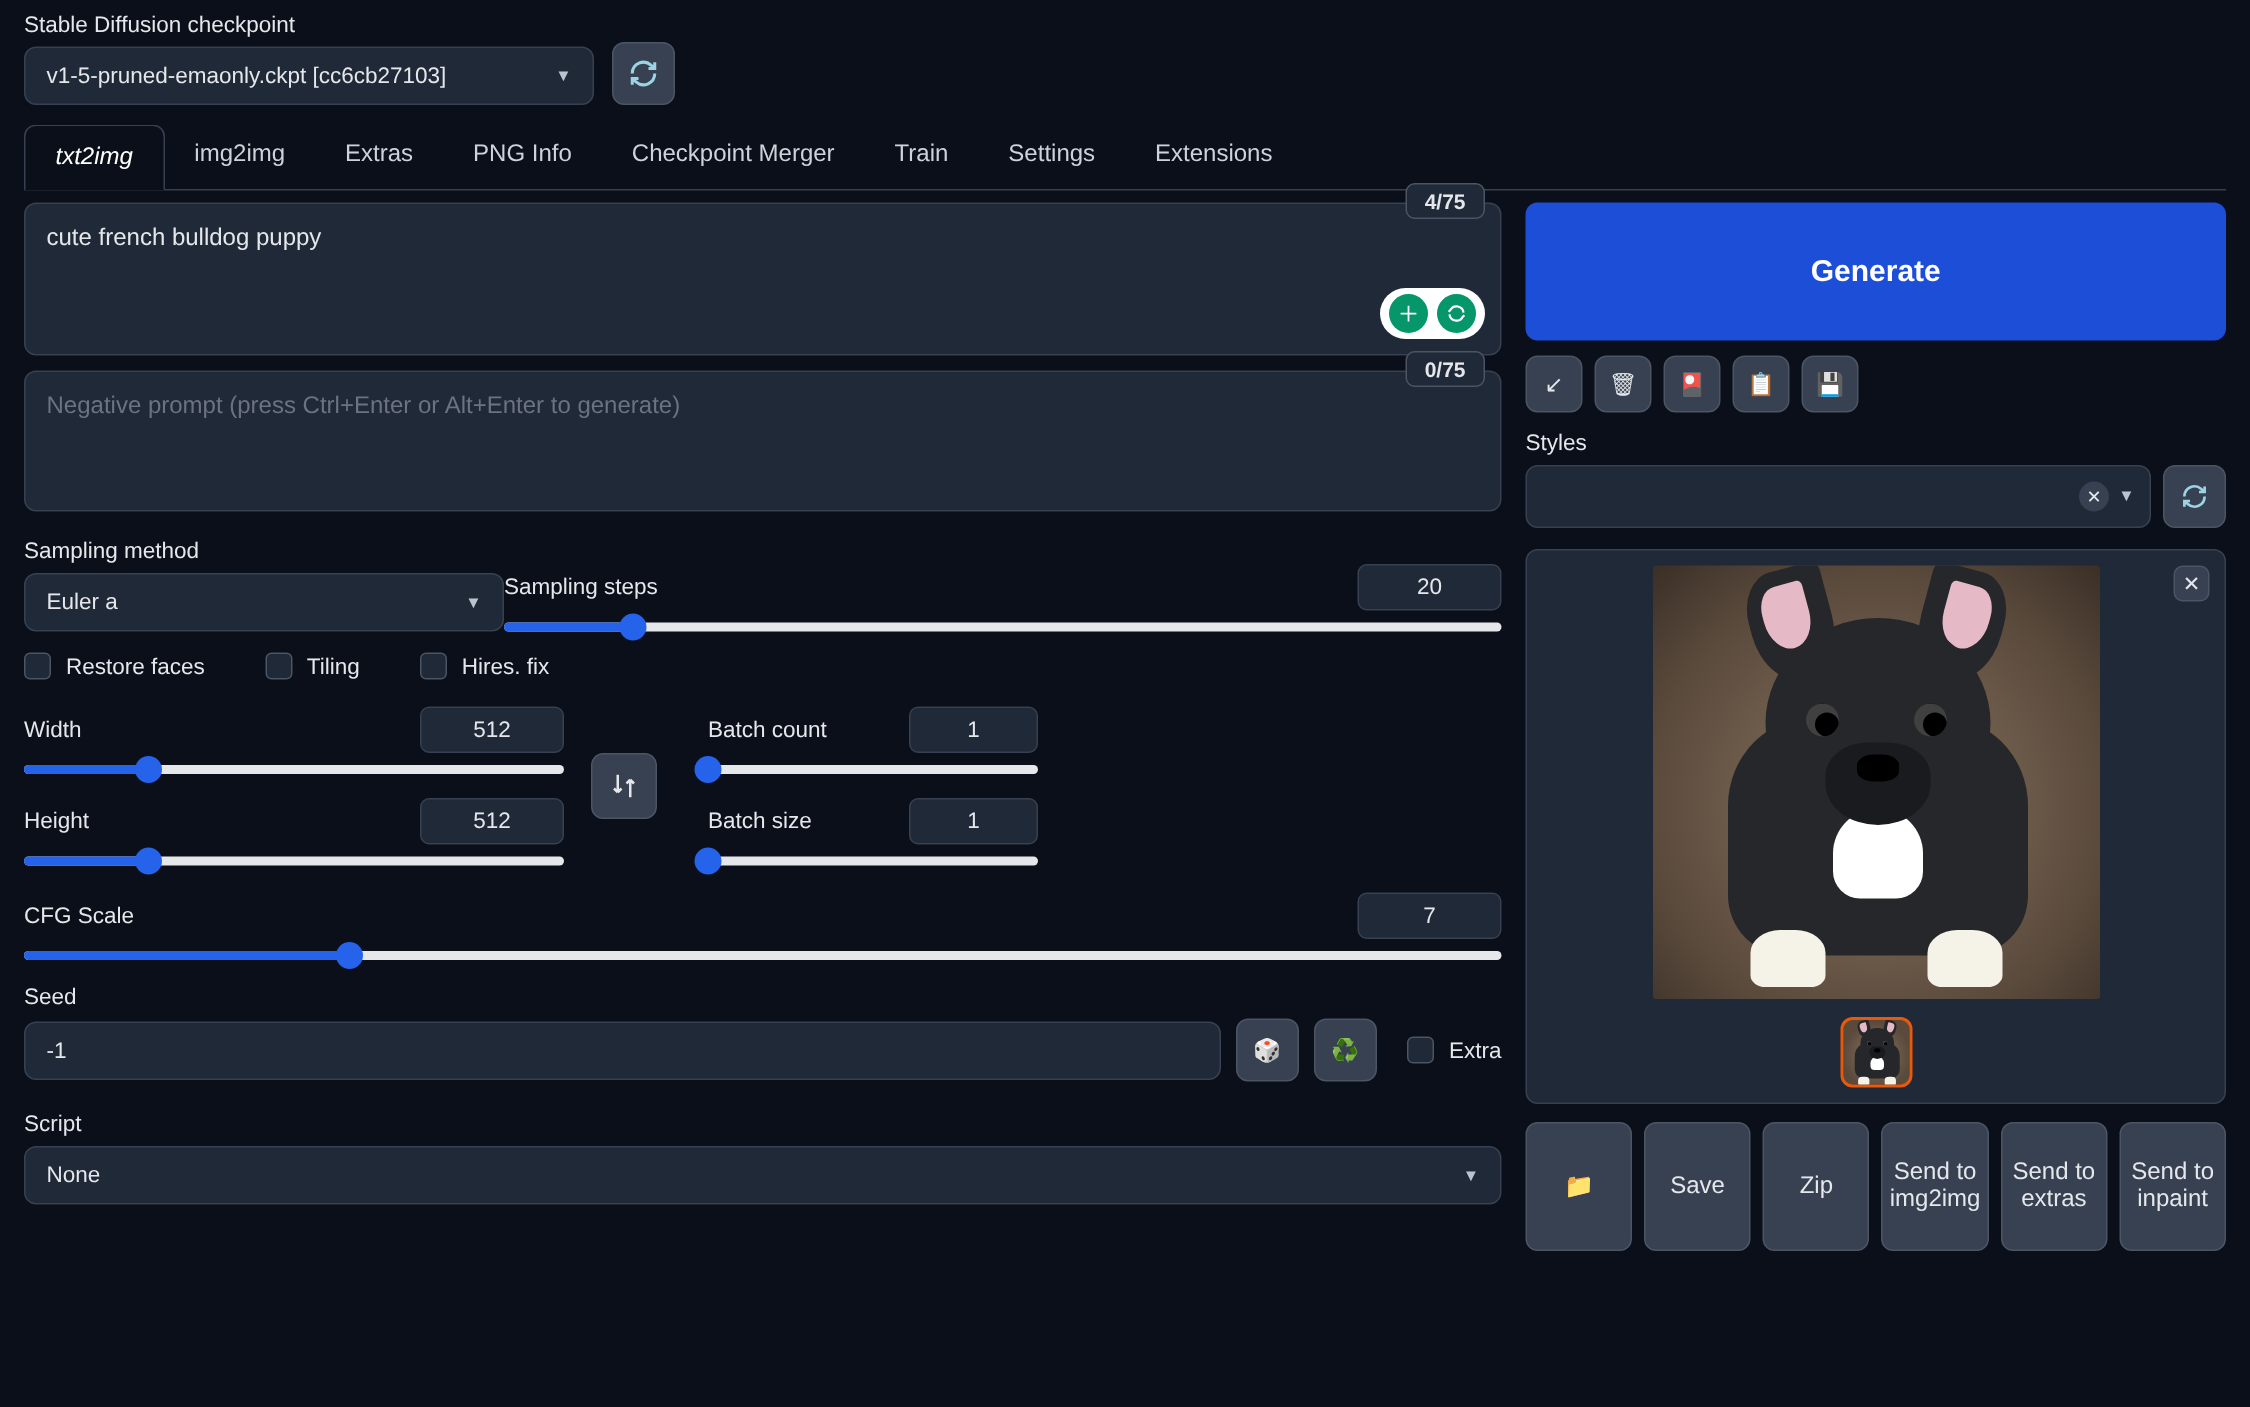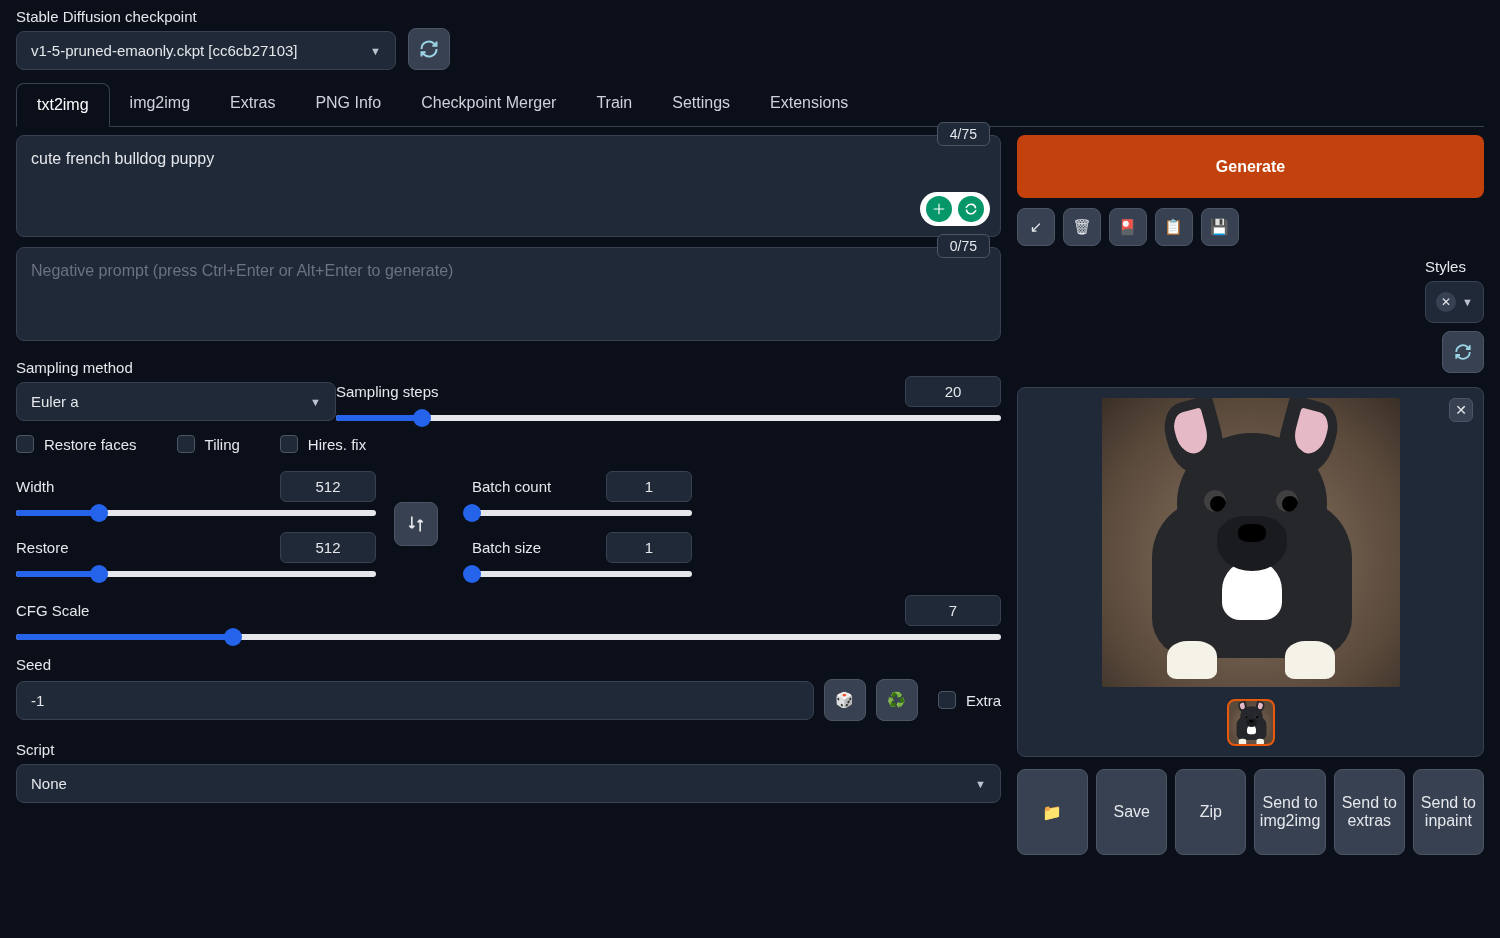--- a/index.html
+++ b/index.html
@@ -21,56 +21,56 @@
   cursor: pointer; color:#e5e7eb;
 }
 .checkpoint-wrap { width: 380px; }
 .btn-square {
   width: 42px; height: 42px; background: #374151; border: 1px solid #4b5563;
   border-radius: 8px; display:flex; align-items:center; justify-content:center;
   cursor:pointer;
 }
 .tabs { display:flex; gap: 0; border-bottom: 1px solid #374151; margin-bottom: 8px; }
 .tab { padding: 12px 20px; cursor:pointer; color: #cdd2db; font-size: 16px; border-top-left-radius: 8px; border-top-right-radius: 8px; }
-.tab.active { background: #0b0f19; border: 1px solid #374151; border-bottom: 1px solid #0b0f19; position:relative; top:1px; color:#fff; }
+.tab.active { background: #0b0f19; border: 1px solid #374151; border-bottom: 1px solid #0b0f19; position:relative; top:1px; color:#fff;font-style:italic; }
 .main { display:flex; gap: 16px; }
 .left { flex: 0 0 985px; }
 .right { flex: 1; }
 .prompt-box {
   position: relative; background: #1f2937; border: 1px solid #374151;
   border-radius: 8px; margin-bottom: 10px;
 }
 textarea.prompt {
   width: 100%; background: transparent; border:none; outline:none;
   color:#e5e7eb; font-size: 16px; padding: 14px; resize: none;
   font-family: inherit;
 }
 textarea.prompt::placeholder { color: #6b7280; }
 .token-badge {
   position:absolute; top:-14px; right:10px;
   background:#1f2937; border:1px solid #4b5563; border-radius:6px;
-  padding:3px 12px; font-size:14px; color:#e5e7eb; font-weight:400;
+  padding:3px 12px; font-size:14px; color:#e5e7eb; font-weight:700;
 }
 .prompt-tools {
   position:absolute; right:10px; bottom:10px;
   background:#fff; border-radius:20px; padding:4px 6px;
   display:flex; gap:6px; align-items:center;
 }
 .tool-circle { width:26px; height:26px; border-radius:50%; background:#059669; display:flex; align-items:center; justify-content:center; cursor:pointer; }
 .generate-btn {
-  width:100%; height:63px; background:#c2410c; border:none; border-radius:8px;
-  color:#fff; font-size:16px; font-weight:600; cursor:pointer; margin-bottom:10px;
+  width:100%; height:92px; background:#1d4ed8; border:none; border-radius:8px;
+  color:#fff; font-size:20px; font-weight:600; cursor:pointer; margin-bottom:10px;
 }
 .icon-row { display:flex; gap:8px; margin-bottom:12px; }
 .icon-btn {
   width:38px; height:38px; background:#374151; border:1px solid #4b5563;
   border-radius:8px; display:flex; align-items:center; justify-content:center;
   cursor:pointer; font-size:15px;
 }
-.styles-row { display:flex; gap:8px; align-items:flex-end;flex-direction:column; }
+.styles-row { display:flex; gap:8px; align-items:flex-end; }
 .styles-select { flex:1; }
 .styles-inner { display:flex; align-items:center; justify-content:flex-end; gap:6px; padding:8px 10px; background:#1f2937; border:1px solid #374151; border-radius:8px; height:42px;}
 .x-pill { background:#374151; border-radius:50%; width:20px; height:20px; display:flex; align-items:center; justify-content:center; font-size:12px; cursor:pointer;}
 .params { margin-top: 18px; }
 .param-row { display:flex; margin-bottom:12px; align-items:flex-end;}
 .param-group { flex:1; }
 .param-header { display:flex; justify-content:space-between; align-items:center; margin-bottom:8px;}
 .numbox {
   background:#1f2937; border:1px solid #374151; border-radius:6px;
   padding:6px 0; width:96px; text-align:center; color:#e5e7eb; font-size:15px;
@@ -225,21 +225,21 @@
                 <span>Width</span>
                 <div class="numbox">512</div>
               </div>
             <div class="slider-track">
                 <div class="slider-fill" style="width:23%;"></div>
                 <div class="slider-thumb" style="left:23%;"></div>
               </div>
           </div>
           <div>
             <div class="param-header">
-                <span>Restore</span>
+                <span>Height</span>
                 <div class="numbox">512</div>
               </div>
             <div class="slider-track">
                 <div class="slider-fill" style="width:23%;"></div>
                 <div class="slider-thumb" style="left:23%;"></div>
               </div>
           </div>
         </div>
         <div class="swap-btn">
           <svg width="20" height="20" viewBox="0 0 24 24" fill="none" stroke="#e5e7eb" stroke-width="2">

